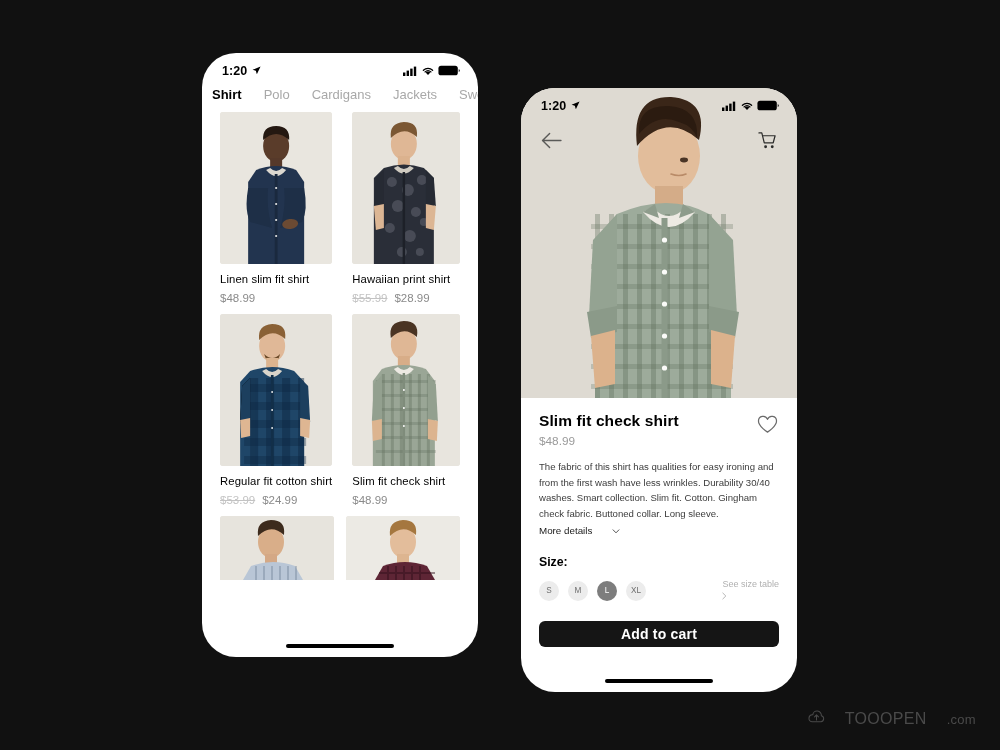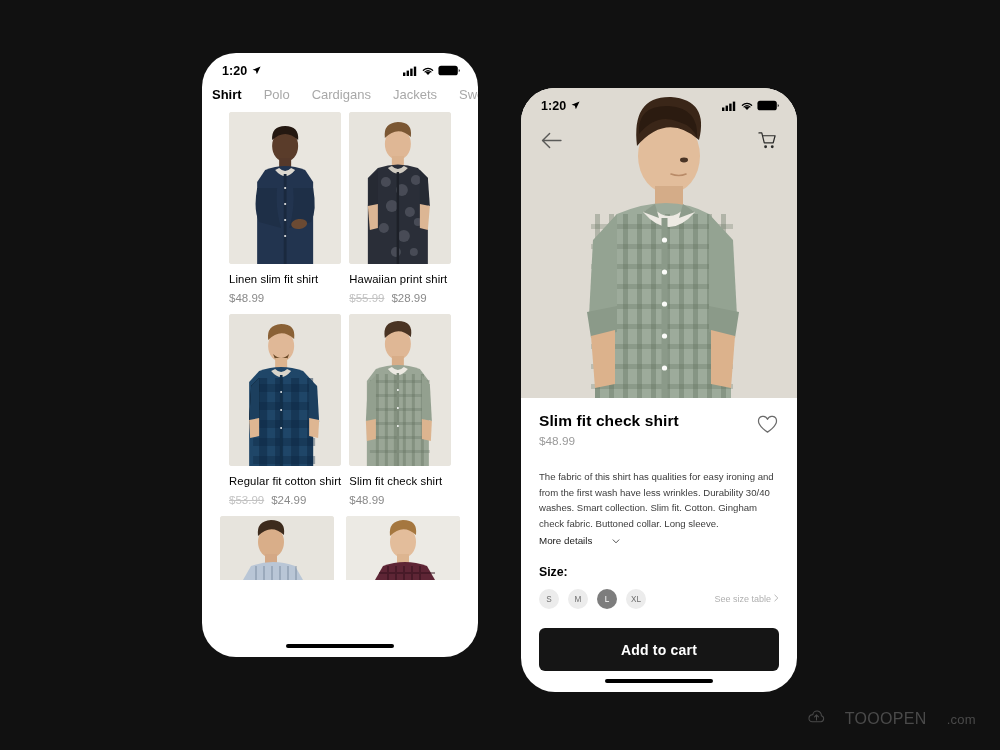--- a/index.html
+++ b/index.html
@@ -99,22 +99,22 @@
   }
   .tab.active {
     color: #000;
     font-weight: bold;
   }
 
   
   .grid {
     display: grid;
     grid-template-columns: 1fr 1fr;
-    gap: 10px 8px;
-    padding: 0 27px;
+    gap: 10px 20px;
+    padding: 0 18px;
     box-sizing: border-box;
   }
   .card { width: 100%; }
   .thumb {
     width: 100%;
     height: 152px;
     border-radius: 3px;
     overflow: hidden;
     position: relative;
     background: #e8e5de;
@@ -214,21 +214,21 @@
   }
   .detail-price {
     font-size: 11.8px;
     color: #9a9a9a;
     margin-top: 4px;
   }
   .detail-desc {
     font-size: 9.6px;
     color: #3c3c3c;
     line-height: 1.62;
-    margin-top: 21px;
+    margin-top: 11px;
   }
   .more-details {
     font-size: 9.8px;
     color: #1a1a1a;
     margin-top: 4px;
     display: flex;
     align-items: center;
     gap: 20px;
   }
   .size-label {
@@ -258,24 +258,25 @@
     background: #7d7d7d;
     color: #ffffff;
   }
   .size-table-link {
     margin-left: auto;
     font-size: 9px;
     color: #b0b0b0;
     display: flex;
     align-items: flex-start;
     gap: 3px;
+    flex-direction: column;
   }
   .cart-btn {
     margin: 19px 18px 0 18px;
-    height: 43px;
+    height: 26px;
     border-radius: 6px;
     background: #151515;
     color: #ffffff;
     font-size: 14px;
     font-weight: bold;
     display: flex;
     align-items: center;
     justify-content: center;
     letter-spacing: 0.2px;
   }

